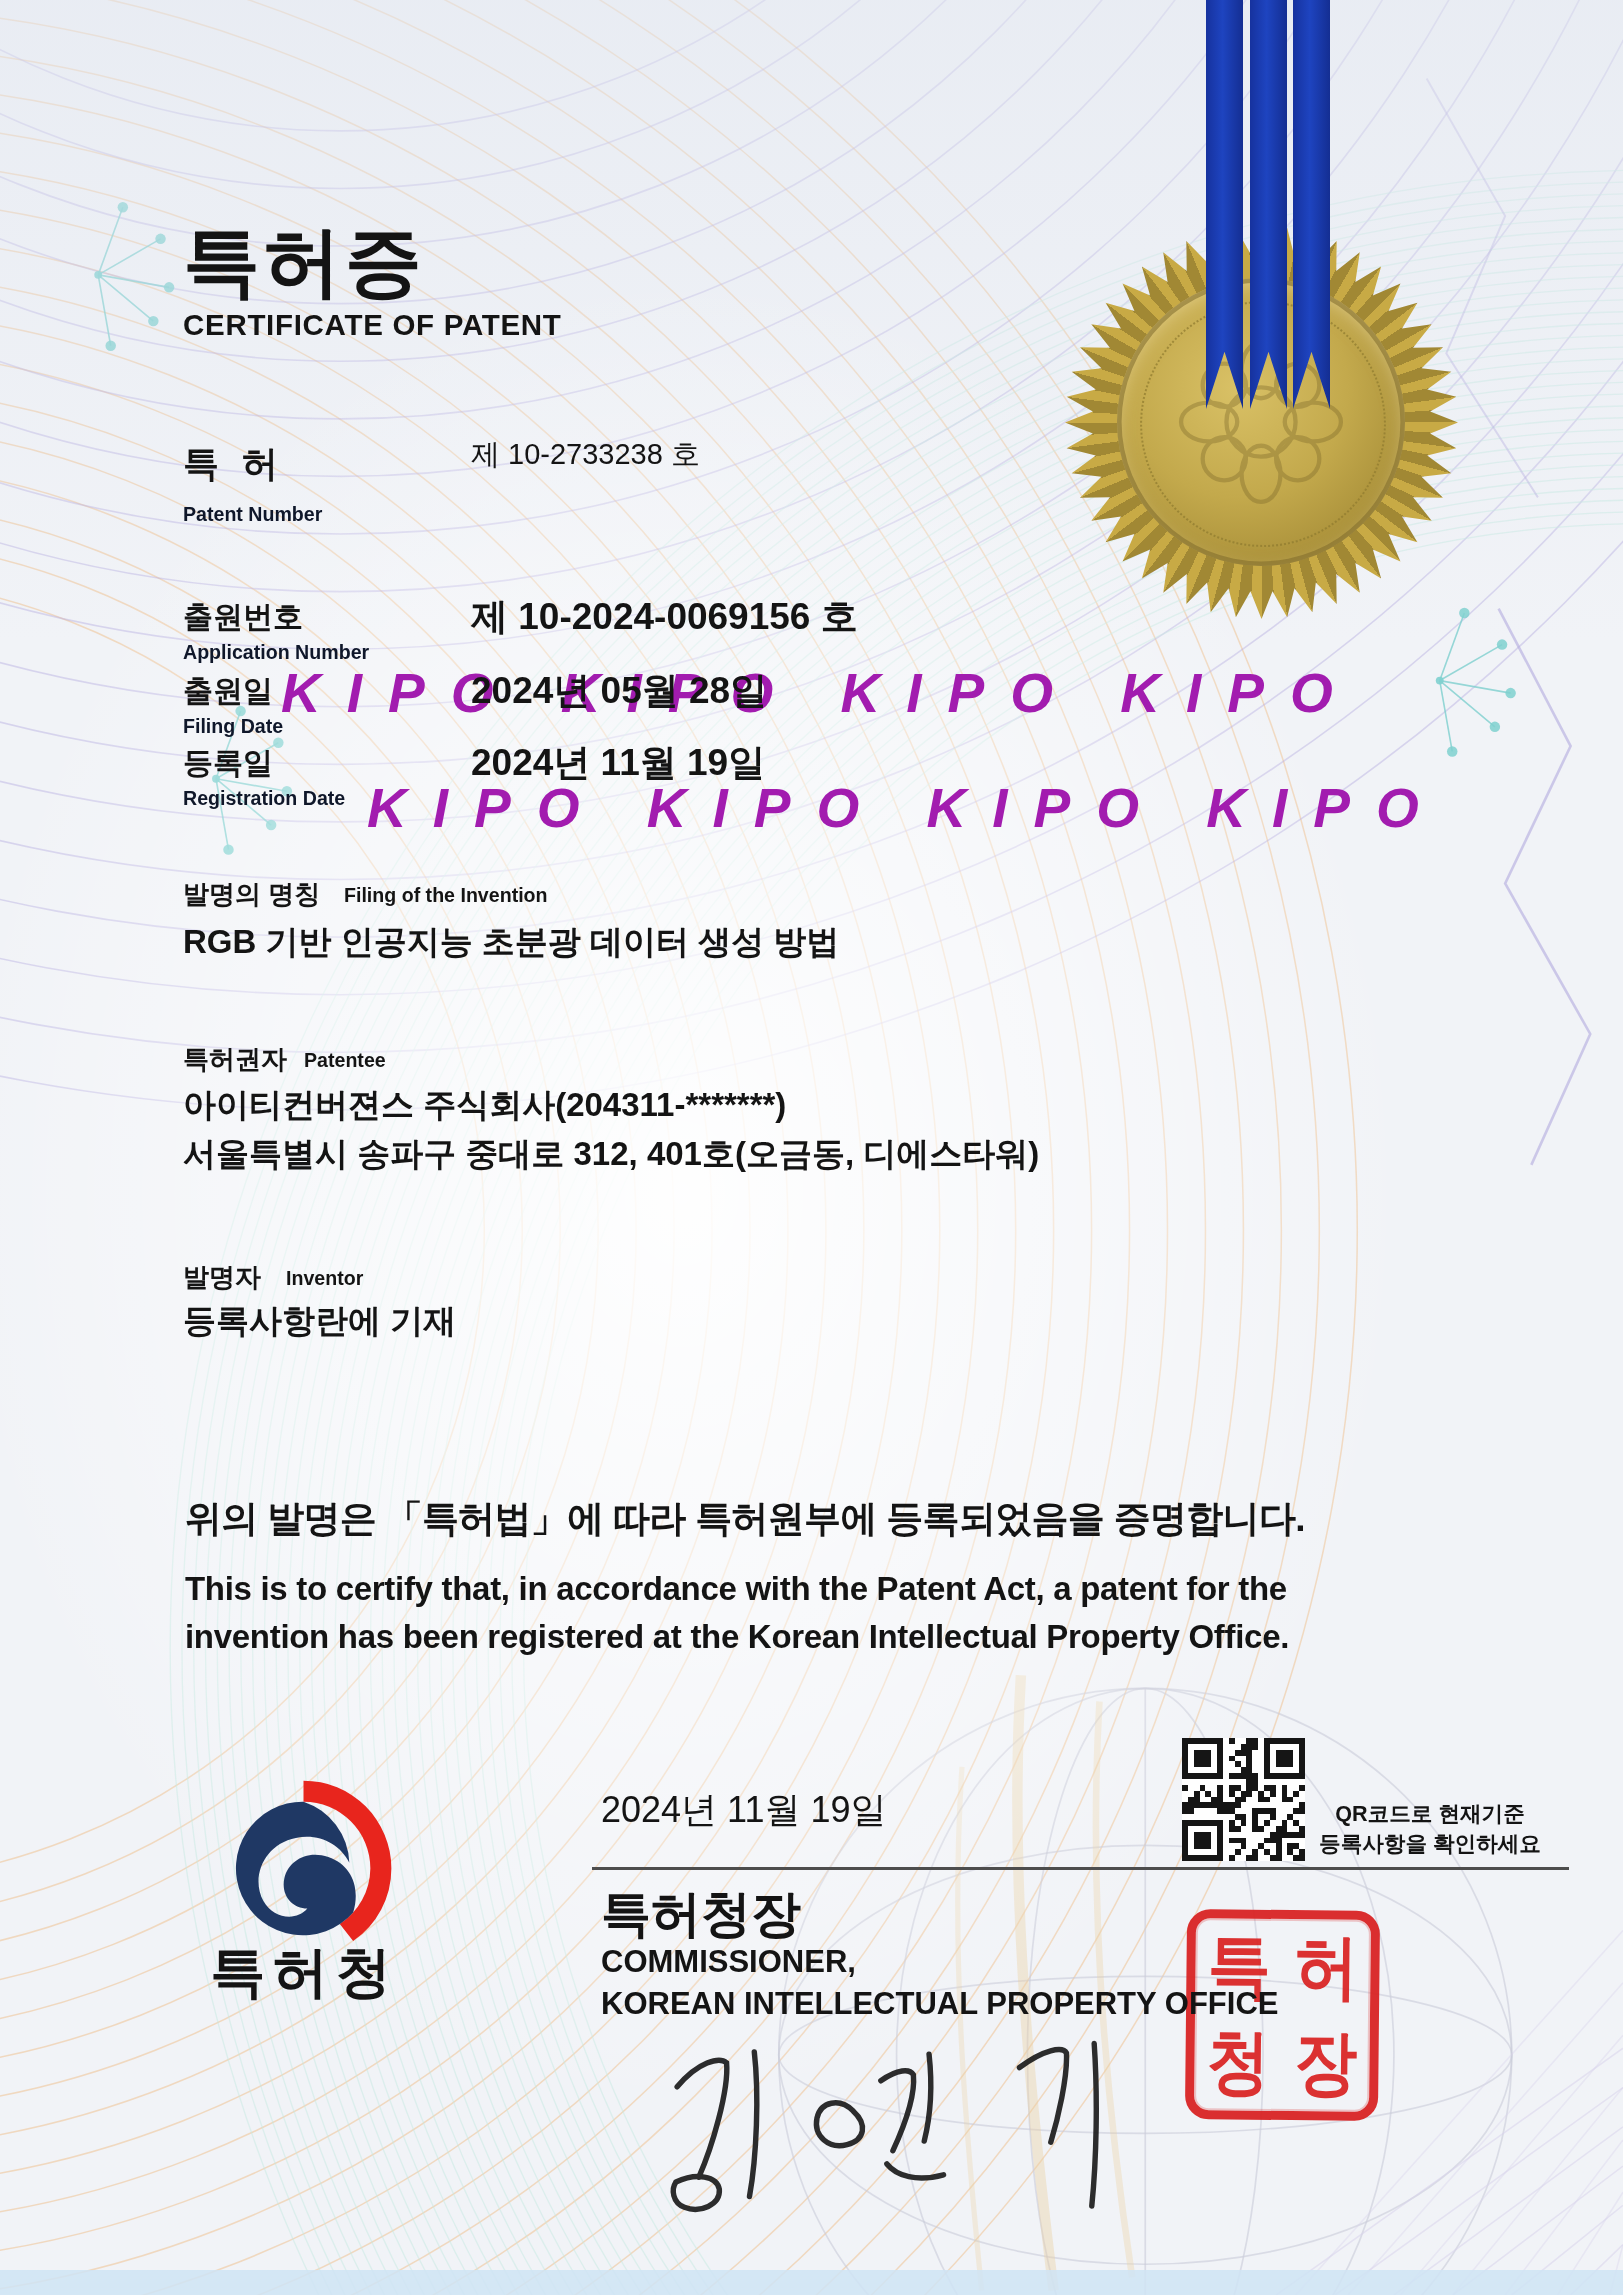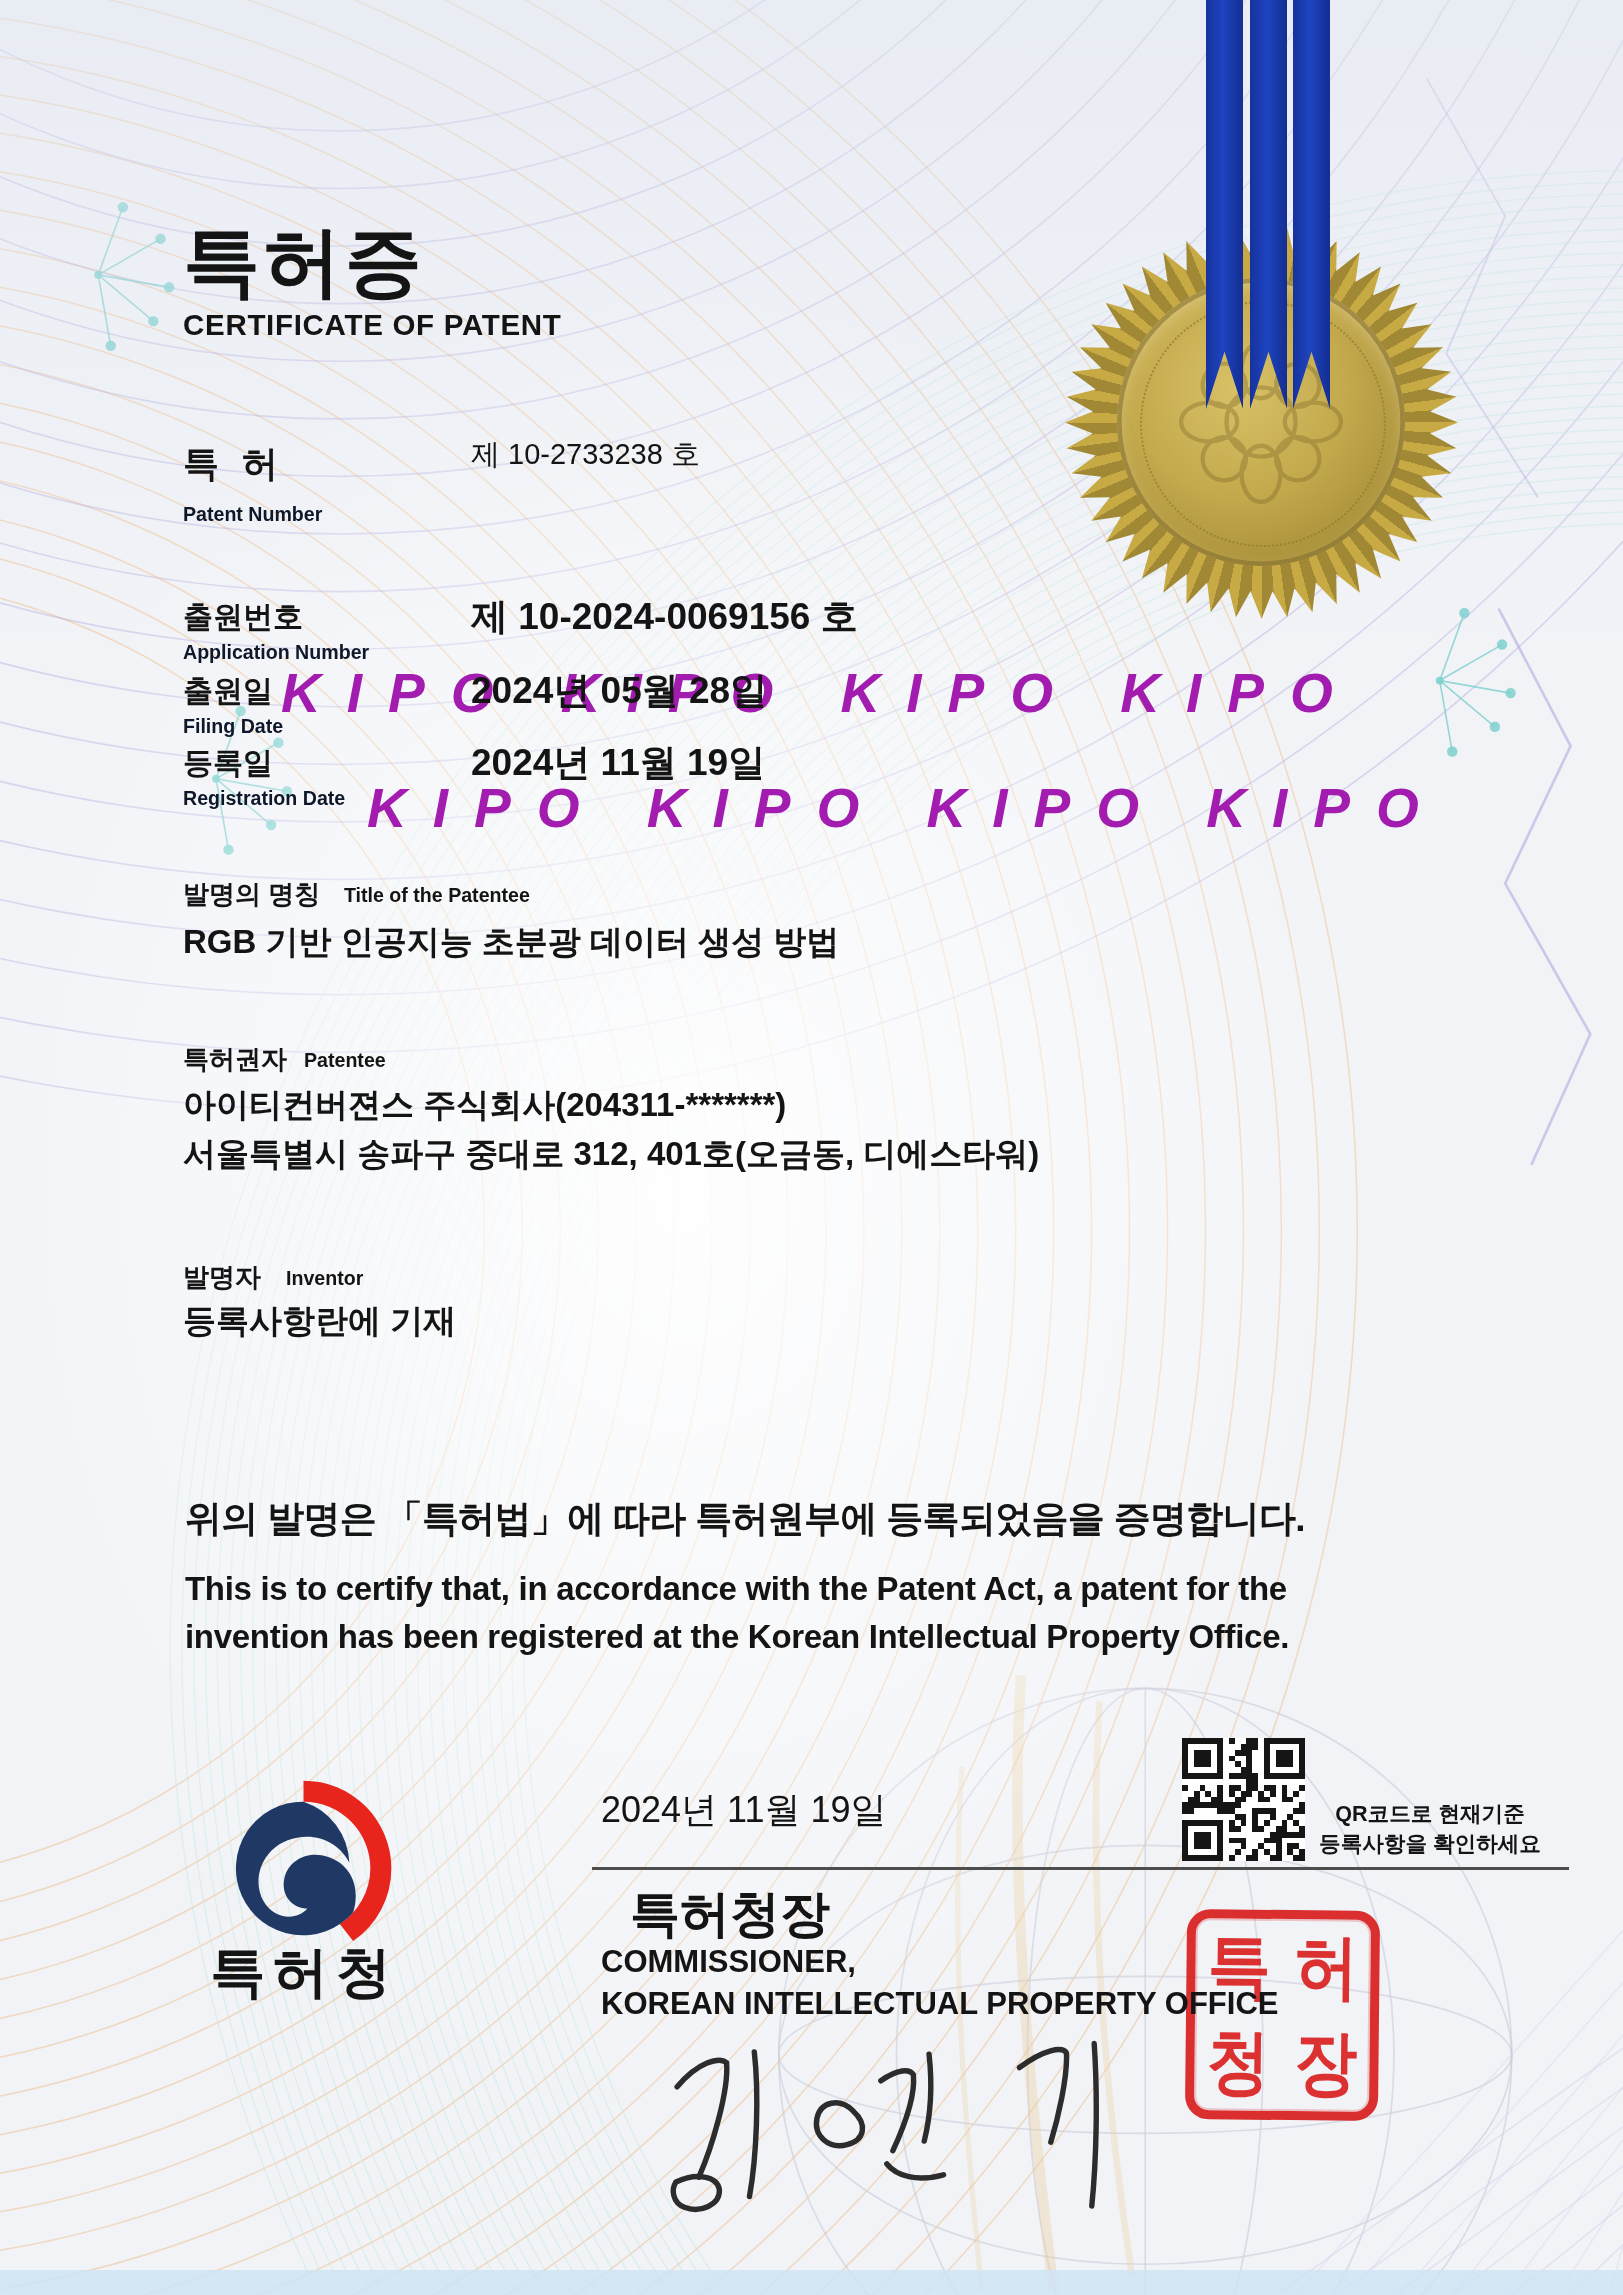--- a/index.html
+++ b/index.html
@@ -16,21 +16,21 @@
   .flabel-big{font-size:36px;font-weight:800;letter-spacing:6.5px;}
   .fsub{font-size:19.6px;font-weight:700;color:#0f172a;}
   .fval{font-size:37px;font-weight:800;letter-spacing:0px;}
   .fval-big{font-size:29px;font-weight:400;}
   .seclabel{font-size:26px;font-weight:600;}
   .seclabel-en{font-size:19.6px;font-weight:600;}
   .secval{font-size:33px;font-weight:800;}
   .stmt-ko{font-size:37px;font-weight:800;letter-spacing:-0.7px;}
   .stmt-en{font-size:33px;font-weight:800;letter-spacing:-0.3px;}
   .issue-date{font-size:36px;font-weight:500;}
-  .comm-ko{font-size:50px;font-weight:800;margin-left:29px;}
+  .comm-ko{font-size:50px;font-weight:800;}
   .comm-en{font-size:31px;font-weight:800;}
   .qr-caption{font-size:21.6px;font-weight:800;line-height:30px;text-align:center;}
   .agency{left:157px;top:1936px;width:295px;text-align:center;}
   .agency-ko{font-size:55px;font-weight:700;letter-spacing:7.9px;}
   .agency-en{font-size:27.5px;font-weight:700;line-height:34px;margin-top:31px;}
   .rule{left:592px;top:1867px;width:977px;height:2.6px;background:#4d4d4d;}
   
   .stripe{position:absolute;top:0;width:37px;height:409px;
           background:linear-gradient(90deg,#16329e 0%,#1e44c0 45%,#142e92 100%);
           clip-path:polygon(0 0,100% 0,100% 100%,50% 86%,0 100%);}
@@ -246,21 +246,21 @@
   </div>
 
   <div>
     <div class="abs textlayer flabel" style="left:183px;top:743px;">등록일</div>
     <div class="abs textlayer fsub" style="left:183px;top:787px;">Registration Date</div>
     <div class="abs textlayer fval" style="left:471px;top:738px;">2024년 11월 19일</div>
   </div>
 
   <div>
     <div class="abs textlayer seclabel" style="left:183px;top:877px;">발명의 명칭</div>
-    <div class="abs textlayer seclabel-en" style="left:344px;top:884px;">Title of the Patentee</div>
+    <div class="abs textlayer seclabel-en" style="left:344px;top:884px;">Filing of the Invention</div>
     <div class="abs textlayer secval" style="left:183px;top:920px;">RGB 기반 인공지능 초분광 데이터 생성 방법</div>
   </div>
 
   <div>
     <div class="abs textlayer seclabel" style="left:183px;top:1042px;">특허권자</div>
     <div class="abs textlayer seclabel-en" style="left:304px;top:1049px;">Patentee</div>
     <div class="abs textlayer secval" style="left:183px;top:1083px;">아이티컨버젼스 주식회사(204311-*******)</div>
     <div class="abs textlayer secval" style="left:183px;top:1132px;">서울특별시 송파구 중대로 312, 401호(오금동, 디에스타워)</div>
   </div>
 

